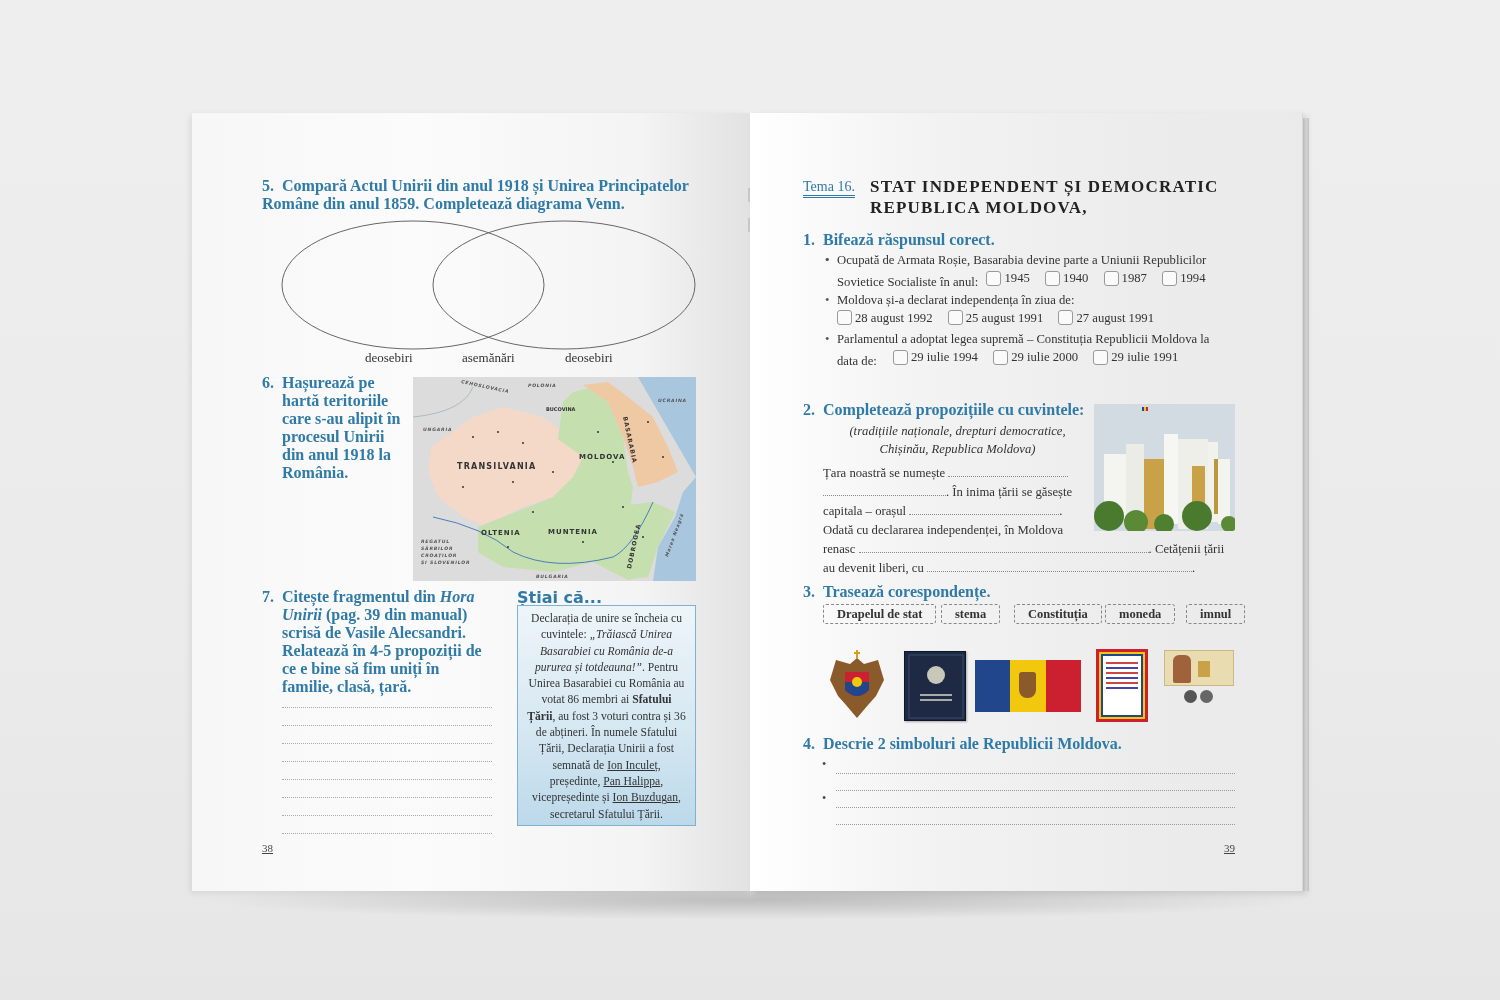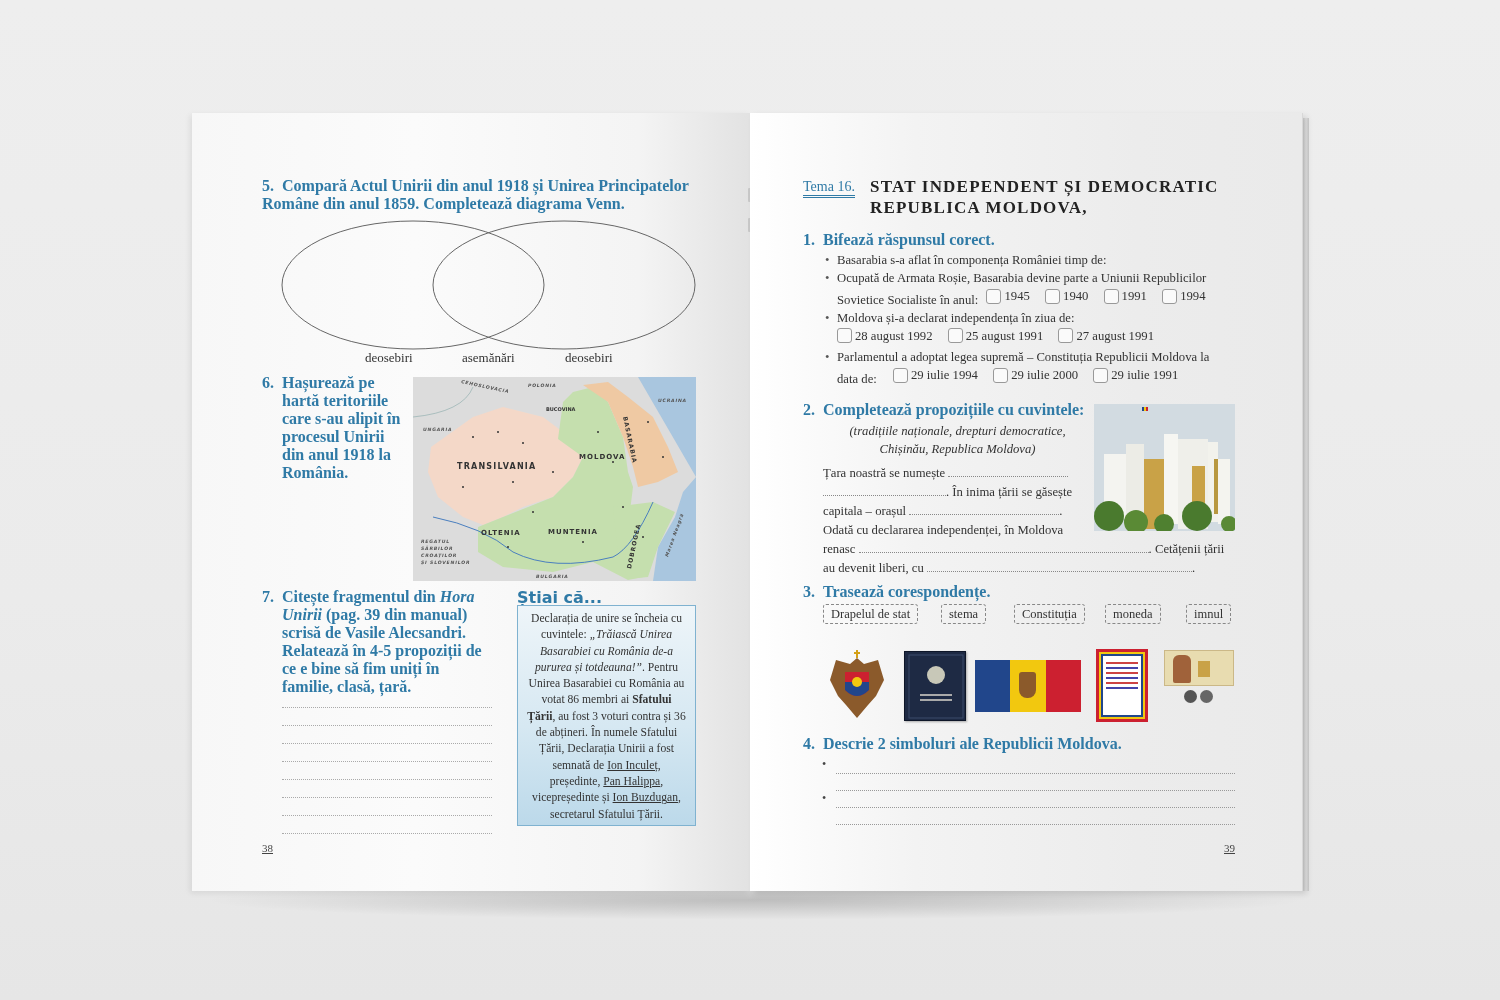--- a/index.html
+++ b/index.html
@@ -62,21 +62,21 @@
   .bullets { position: absolute; left: 822px; font-size: 12.7px; color: #333; line-height: 18px; }
   .bullet-row { position: relative; padding-left: 15px; }
   .bullet-row::before { content: "•"; position: absolute; left: 3px; top: 0; color: #555; }
   .opt { display: inline-flex; align-items: center; margin-right: 12px; }
   .cb { display: inline-block; width: 15px; height: 15px; border: 1px solid #999; border-radius: 3px; margin-right: 3px; background: #fafafa; }
   .words { position: absolute; left: 840px; top: 422px; width: 235px; text-align: center; font-style: italic; font-size: 12.7px; line-height: 18px; color: #333; }
   .fill-text { position: absolute; left: 823px; font-size: 12.7px; color: #333; line-height: 19px; }
   .dots { display: inline-block; border-bottom: 1px dotted #888; height: 12px; vertical-align: baseline; }
   .building { position: absolute; left: 1094px; top: 404px; width: 141px; height: 127px; overflow: hidden; background: linear-gradient(180deg, #c9d4dc 0%, #dfe6ea 100%); }
   .match-row { position: absolute; left: 823px; top: 604px; display: flex; gap: 0; }
-  .match-box { border: 1px dashed #888; border-radius: 3px; font-size: 12.5px; color: #333; padding: 1px 7px; height: 20px; line-height: 17px; position: absolute; top: 0; white-space: nowrap; }
+  .match-box { border: 1px dashed #888; border-radius: 3px; font-size: 12.5px; color: #333; padding: 1px 13px; height: 20px; line-height: 17px; position: absolute; top: 0; white-space: nowrap; font-weight: bold; }
   .symbol { position: absolute; }
   .desc-lines { position: absolute; left: 822px; top: 757px; width: 413px; }
   .desc-line { height: 17px; border-bottom: 1px dotted #999; position: relative; margin-left: 14px; }
   .desc-bullet { position: absolute; left: -14px; top: 0; font-size: 12px; color: #444; }
 </style>
 </head>
 <body>
 
 <div class="book-shadow"></div>
 <div class="page-edge"></div>
@@ -183,37 +183,36 @@
   <div>STAT INDEPENDENT ȘI DEMOCRATIC</div>
   <div>REPUBLICA MOLDOVA,</div>
 </div>
 
 <div class="r-q q-title" style="top:231px">
   <span class="q-num">1.</span><span>Bifează răspunsul corect.</span>
 </div>
 
 <div class="bullets" style="top:251px">
   <div class="bullet-row">
-    <div>Basarabia s-a aflat în componența României timp de:</div>
   </div>
   <div class="bullet-row">
     <div>Ocupată de Armata Roșie, Basarabia devine parte a Uniunii Republicilor</div>
     <div>
       <span style="margin-right:5px">Sovietice Socialiste în anul:</span>
       <span class="opt">
           <span class="cb"></span>
           <span>1945</span>
         </span>
       <span class="opt">
           <span class="cb"></span>
           <span>1940</span>
         </span>
       <span class="opt">
           <span class="cb"></span>
-          <span>1991</span>
+          <span>1987</span>
         </span>
       <span class="opt">
           <span class="cb"></span>
           <span>1994</span>
         </span>
     </div>
   </div>
   <div class="bullet-row">
     <div>Moldova și-a declarat independența în ziua de:</div>
     <div>

